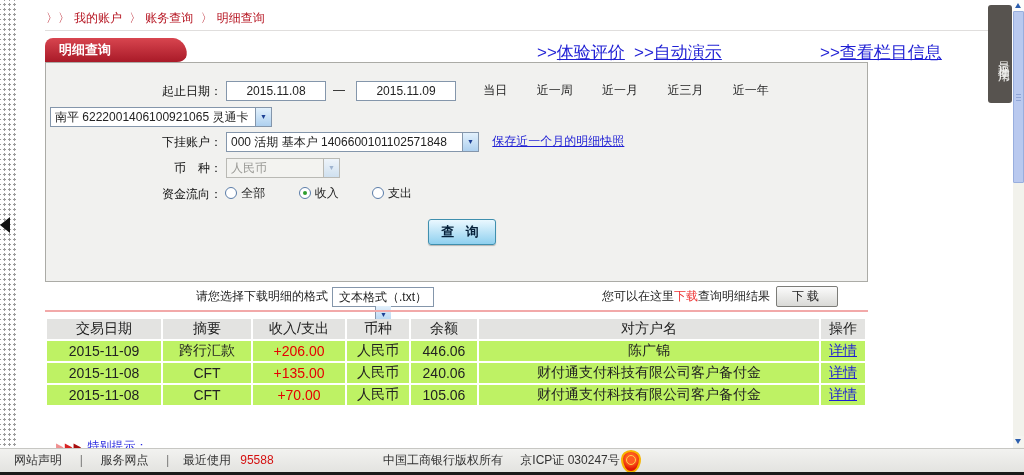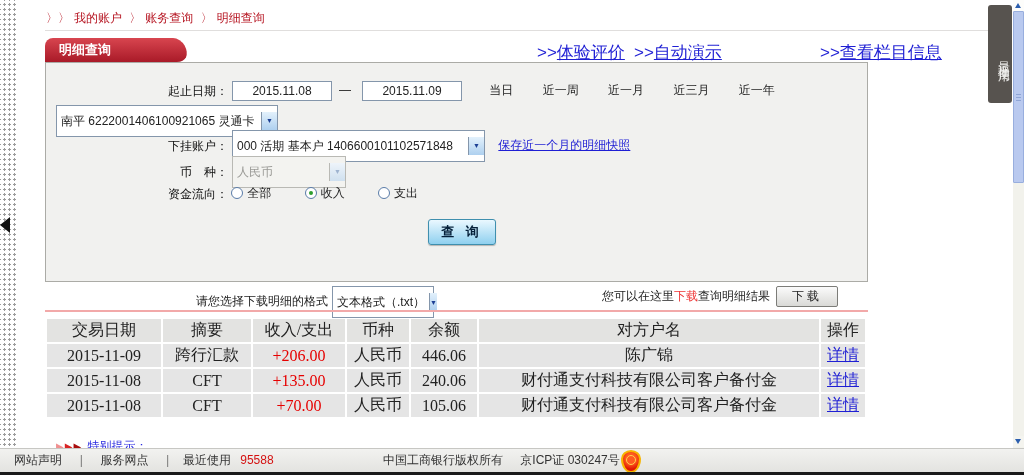--- a/index.html
+++ b/index.html
@@ -39,43 +39,43 @@
   }
   
   .toplink{ position:absolute; top:41px; color:#1f1fd4; cursor:pointer; font-size:17px; }
   .toplink .lbl{ text-decoration:underline; }
   .tl-0{ left:537px; } .tl-1{ left:634px; } .tl-2{ left:788px;margin-left:32px; }
   
   .panel{
     position:absolute; left:45px; top:62px; width:823px; height:220px;
     background:#f1f1ef; border:1px solid #ababa6;
   }
-  .frow{ position:absolute; left:6px; height:22px; line-height:22px; white-space:nowrap; }
+  .frow{ position:absolute; left:0; height:22px; line-height:22px; white-space:nowrap; }
   .flabel{ display:inline-block; width:176px; text-align:right; color:#111; vertical-align:middle; }
   .r1{ top:16px; } .r2{ top:42px; } .r3{ top:67px; } .r4{ top:93px; } .r5{ top:119px; }
   .txtinput{
     display:inline-block; width:100px; height:20px; line-height:18px; text-align:center;
     background:#fff; border:1px solid #8496ab; vertical-align:middle; margin-left:4px;
   }
   .dash{ display:inline-block; width:26px; text-align:center; }
   .quick{ margin-left:24px; color:#222; }
   .quick span{ margin-right:26px; cursor:pointer; }
   .sel{
-    display:inline-flex; align-items:center; height:32px; background:#fff;
+    display:inline-flex; align-items:center; height:20px; background:#fff;
     border:1px solid #8496ab; vertical-align:middle; margin-left:4px; cursor:pointer;
   }
   .sel .sv{ flex:1; padding:0 4px; line-height:18px; white-space:nowrap; }
   .sel .sa{
     width:16px; height:18px; border-left:1px solid #8496ab; font-size:7px; color:#1c3f94;
     display:flex; align-items:center; justify-content:center;
     background:linear-gradient(#e3f1fc,#aed0ef);
   }
   .sel.disabled{ background:#f3f3f0; border-color:#b9b9b4; color:#9a9a96; cursor:default; }
   .sel.disabled .sa{ background:linear-gradient(#eef4fa,#cfe0ef); color:#9eb3cf; border-color:#b9b9b4; }
-  .w-account{ width:222px; } .w-sub{ width:253px; } .w-cur{ width:114px; } .w-fmt{ width:102px; }
+  .w-account{ width:222px; } .w-sub{ width:253px; } .w-cur{ width:114px; } .w-fmt{ width:102px;flex-direction:column; }
   .snaplink{ margin-left:10px; color:#1f1fd4; text-decoration:underline; cursor:pointer; }
   .radio{
     display:inline-block; width:12px; height:12px; border:1px solid #5a7ca8; border-radius:50%;
     background:#fff; vertical-align:-2px; margin-right:4px; position:relative; cursor:pointer;
   }
   .radio.checked::after{
     content:""; position:absolute; left:3px; top:3px; width:4px; height:4px;
     border-radius:50%; background:#2e9e2e;
   }
   .rgroup span.rl{ margin-right:30px; cursor:pointer; }
@@ -92,24 +92,24 @@
   .dl-red{ color:#e33; }
   .btn-dl{
     display:inline-block; width:62px; height:21px; margin-left:6px; vertical-align:middle;
     background:linear-gradient(#fbfbfb,#d9d9d6); border:1px solid #7c7c78; border-radius:2px;
     text-align:center; line-height:19px; cursor:pointer; letter-spacing:3px;
   }
   .pink-line{ position:absolute; left:45px; top:310px; width:823px; height:2px; background:#f2a9a9; }
   
   table.detail{
     position:absolute; left:45px; top:317px; width:818px;
-    border-collapse:separate; border-spacing:2px; table-layout:fixed; font-size:16px;font-family:Liberation Serif, serif;
+    border-collapse:separate; border-spacing:2px; table-layout:fixed; font-size:14px;
   }
   table.detail th{ background:#e3e3e1; font-weight:normal; height:15px; padding:1px 2px; text-align:center; }
-  table.detail td{ background:#e5e5e5; height:16px; padding:1px 2px; text-align:center; white-space:nowrap; overflow:hidden; }
+  table.detail td{ background:#bef264; height:16px; padding:1px 2px; text-align:center; white-space:nowrap; overflow:hidden; }
   td.amt{ color:#e60000; }
   td .detail-link{ color:#1f1fd4; text-decoration:underline; cursor:pointer; }
   
   .note{ position:absolute; left:56px; top:438px; white-space:nowrap; }
   .note .arrows span{ font-size:10px; margin-right:1px; }
   .note .a1{ color:#f09090; } .note .a2{ color:#d82424; } .note .a3{ color:#a80d0d; }
   .note .nlabel{ color:#2a2ae0; font-weight:normal; margin-left:2px; }
   
   .footer{
     position:absolute; left:0; top:448px; width:1024px; height:24px;

